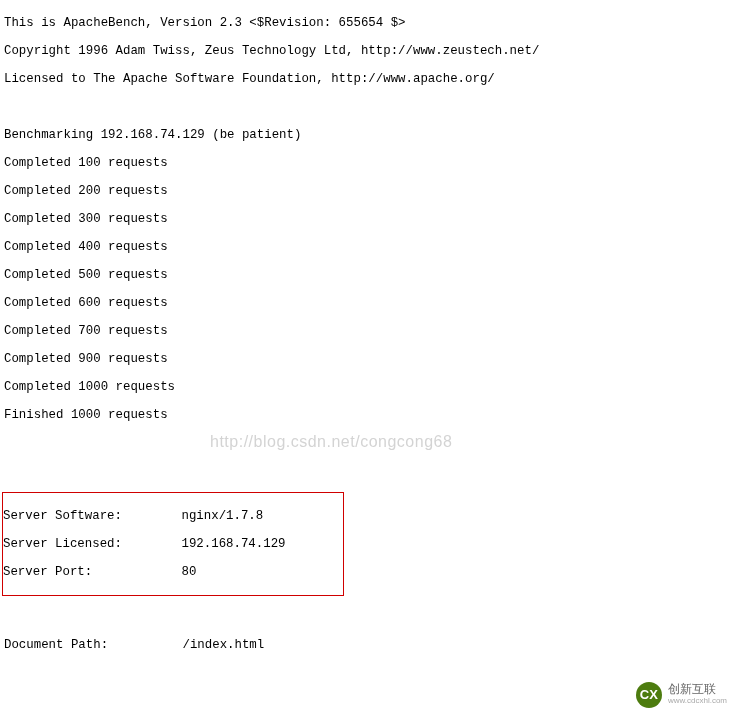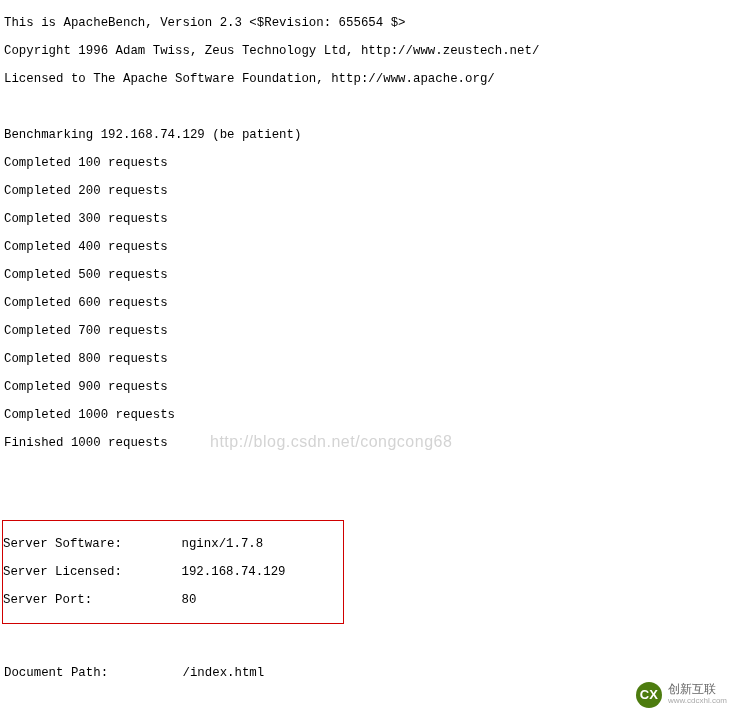--- a/index.html
+++ b/index.html
@@ -75,21 +75,20 @@
 <span class="row">Licensed to The Apache Software Foundation, http://www.apache.org/</span>
 <span class="row"> </span>
 <span class="row">Benchmarking 192.168.74.129 (be patient)</span>
 <span class="row">Completed 100 requests</span>
 <span class="row">Completed 200 requests</span>
 <span class="row">Completed 300 requests</span>
 <span class="row">Completed 400 requests</span>
 <span class="row">Completed 500 requests</span>
 <span class="row">Completed 600 requests</span>
 <span class="row">Completed 700 requests</span>
-<span class="row">Completed 800 requests</span>
 <span class="row">Completed 900 requests</span>
 <span class="row">Completed 1000 requests</span>
 <span class="row">Finished 1000 requests</span>
 <span class="row"> </span>
 <span class="row"> </span>
 <div class="box-red">
 <span class="row">Server Software:        nginx/1.7.8</span>
 <span class="row">Server Licensed:        192.168.74.129</span>
 <span class="row">Server Port:            80</span>
 </div>

